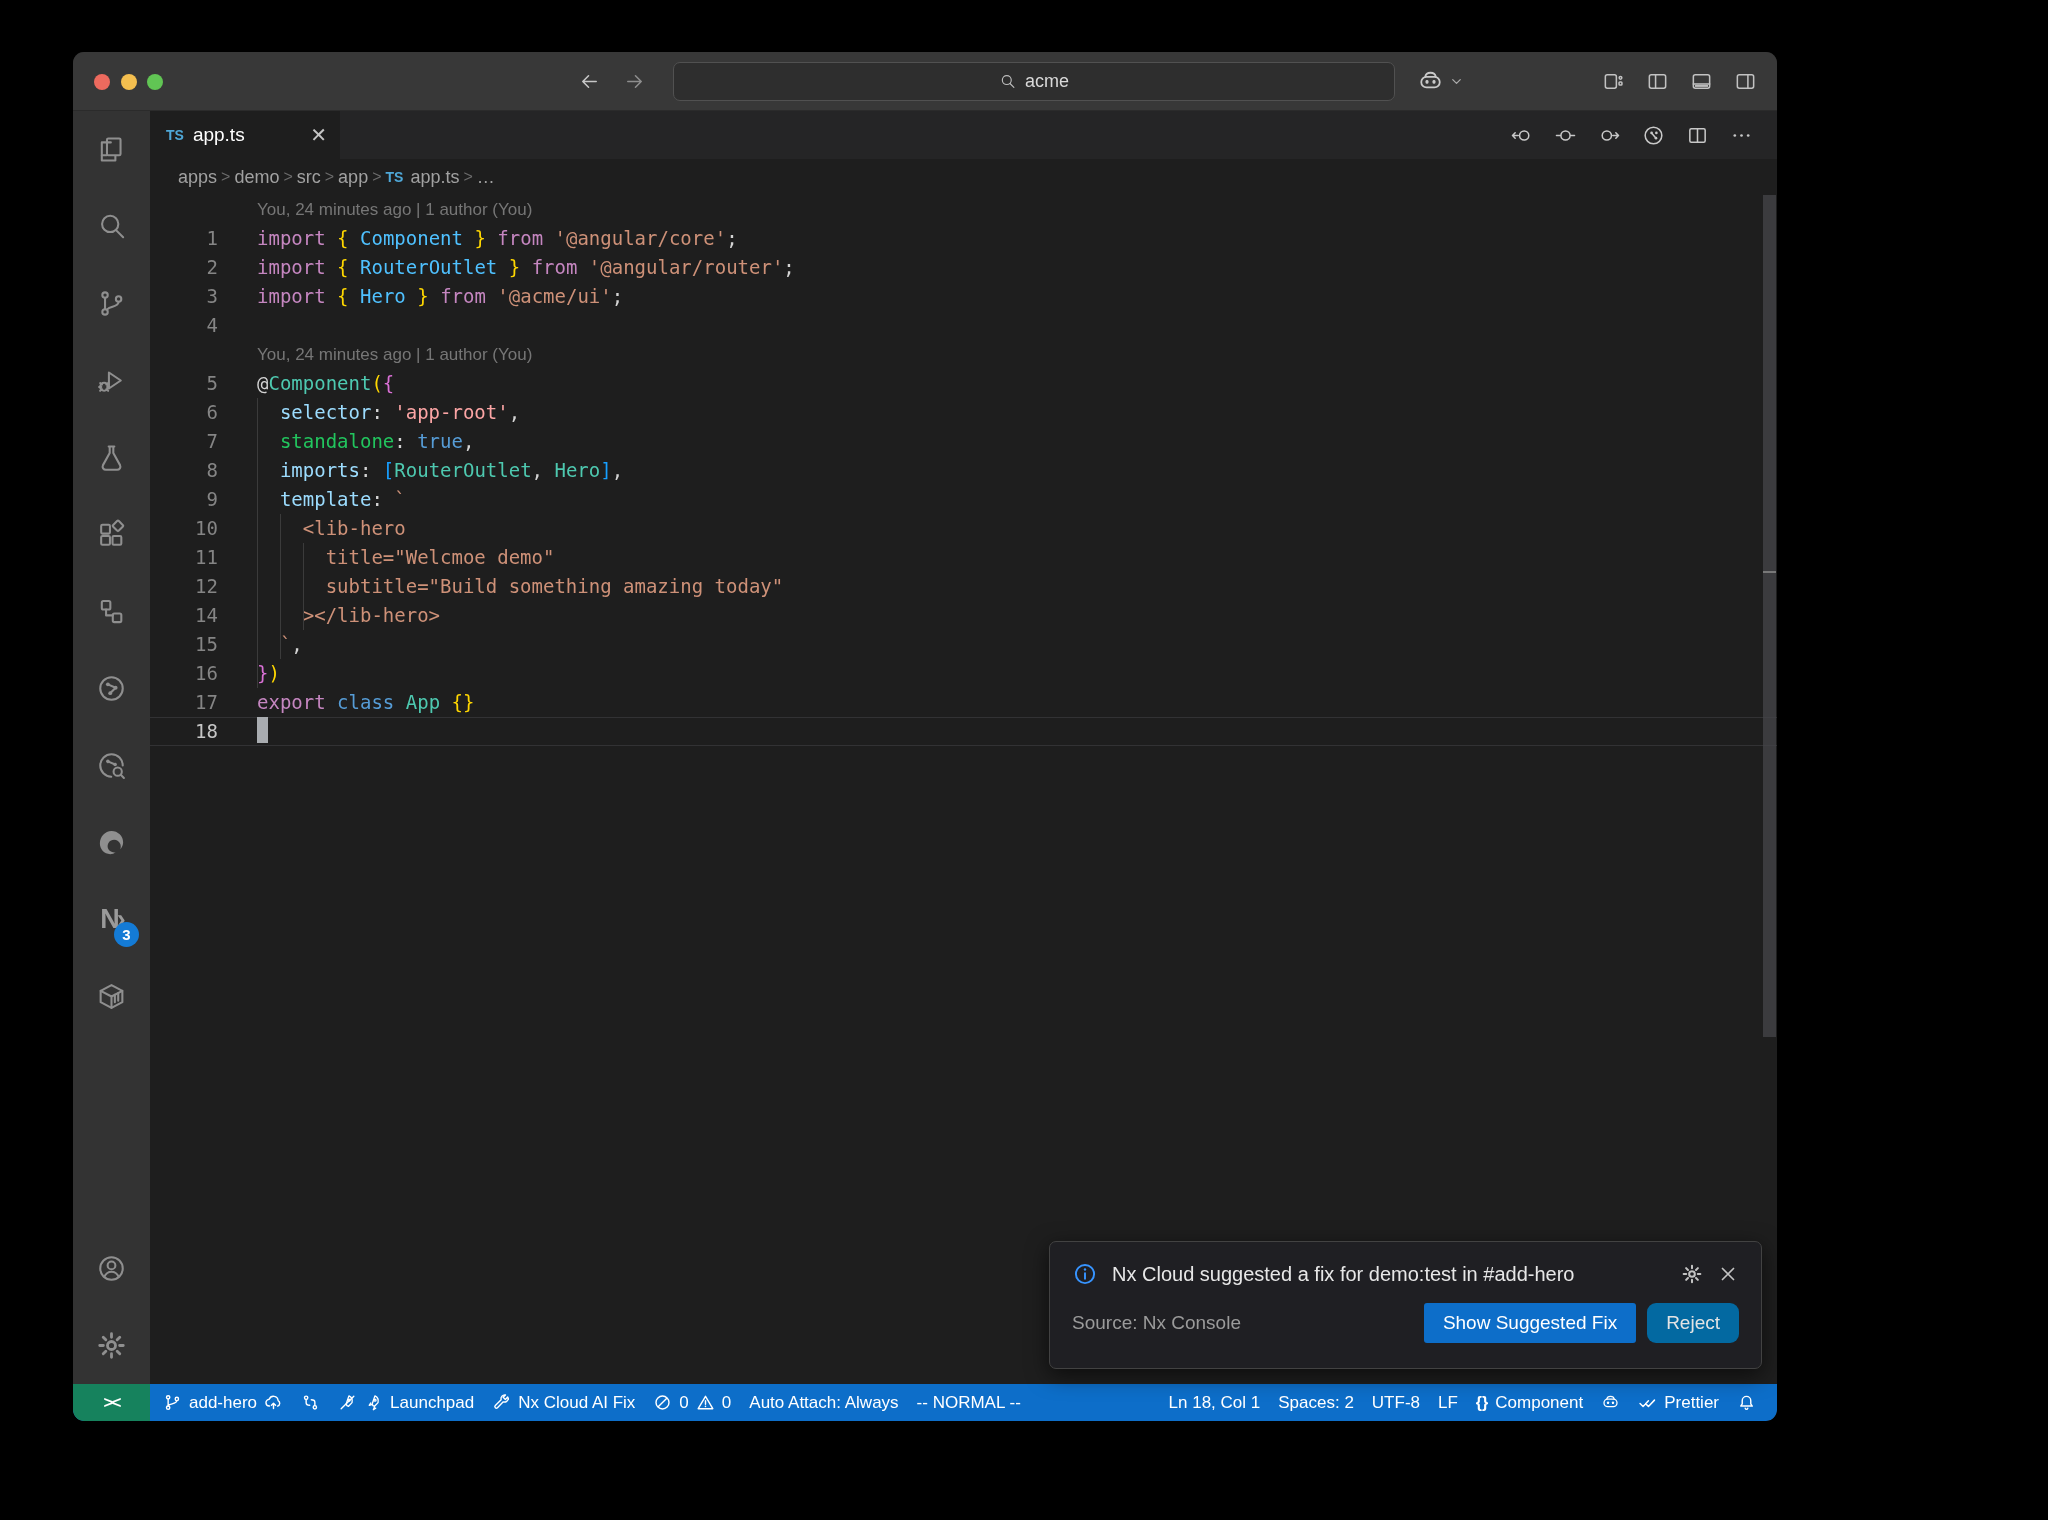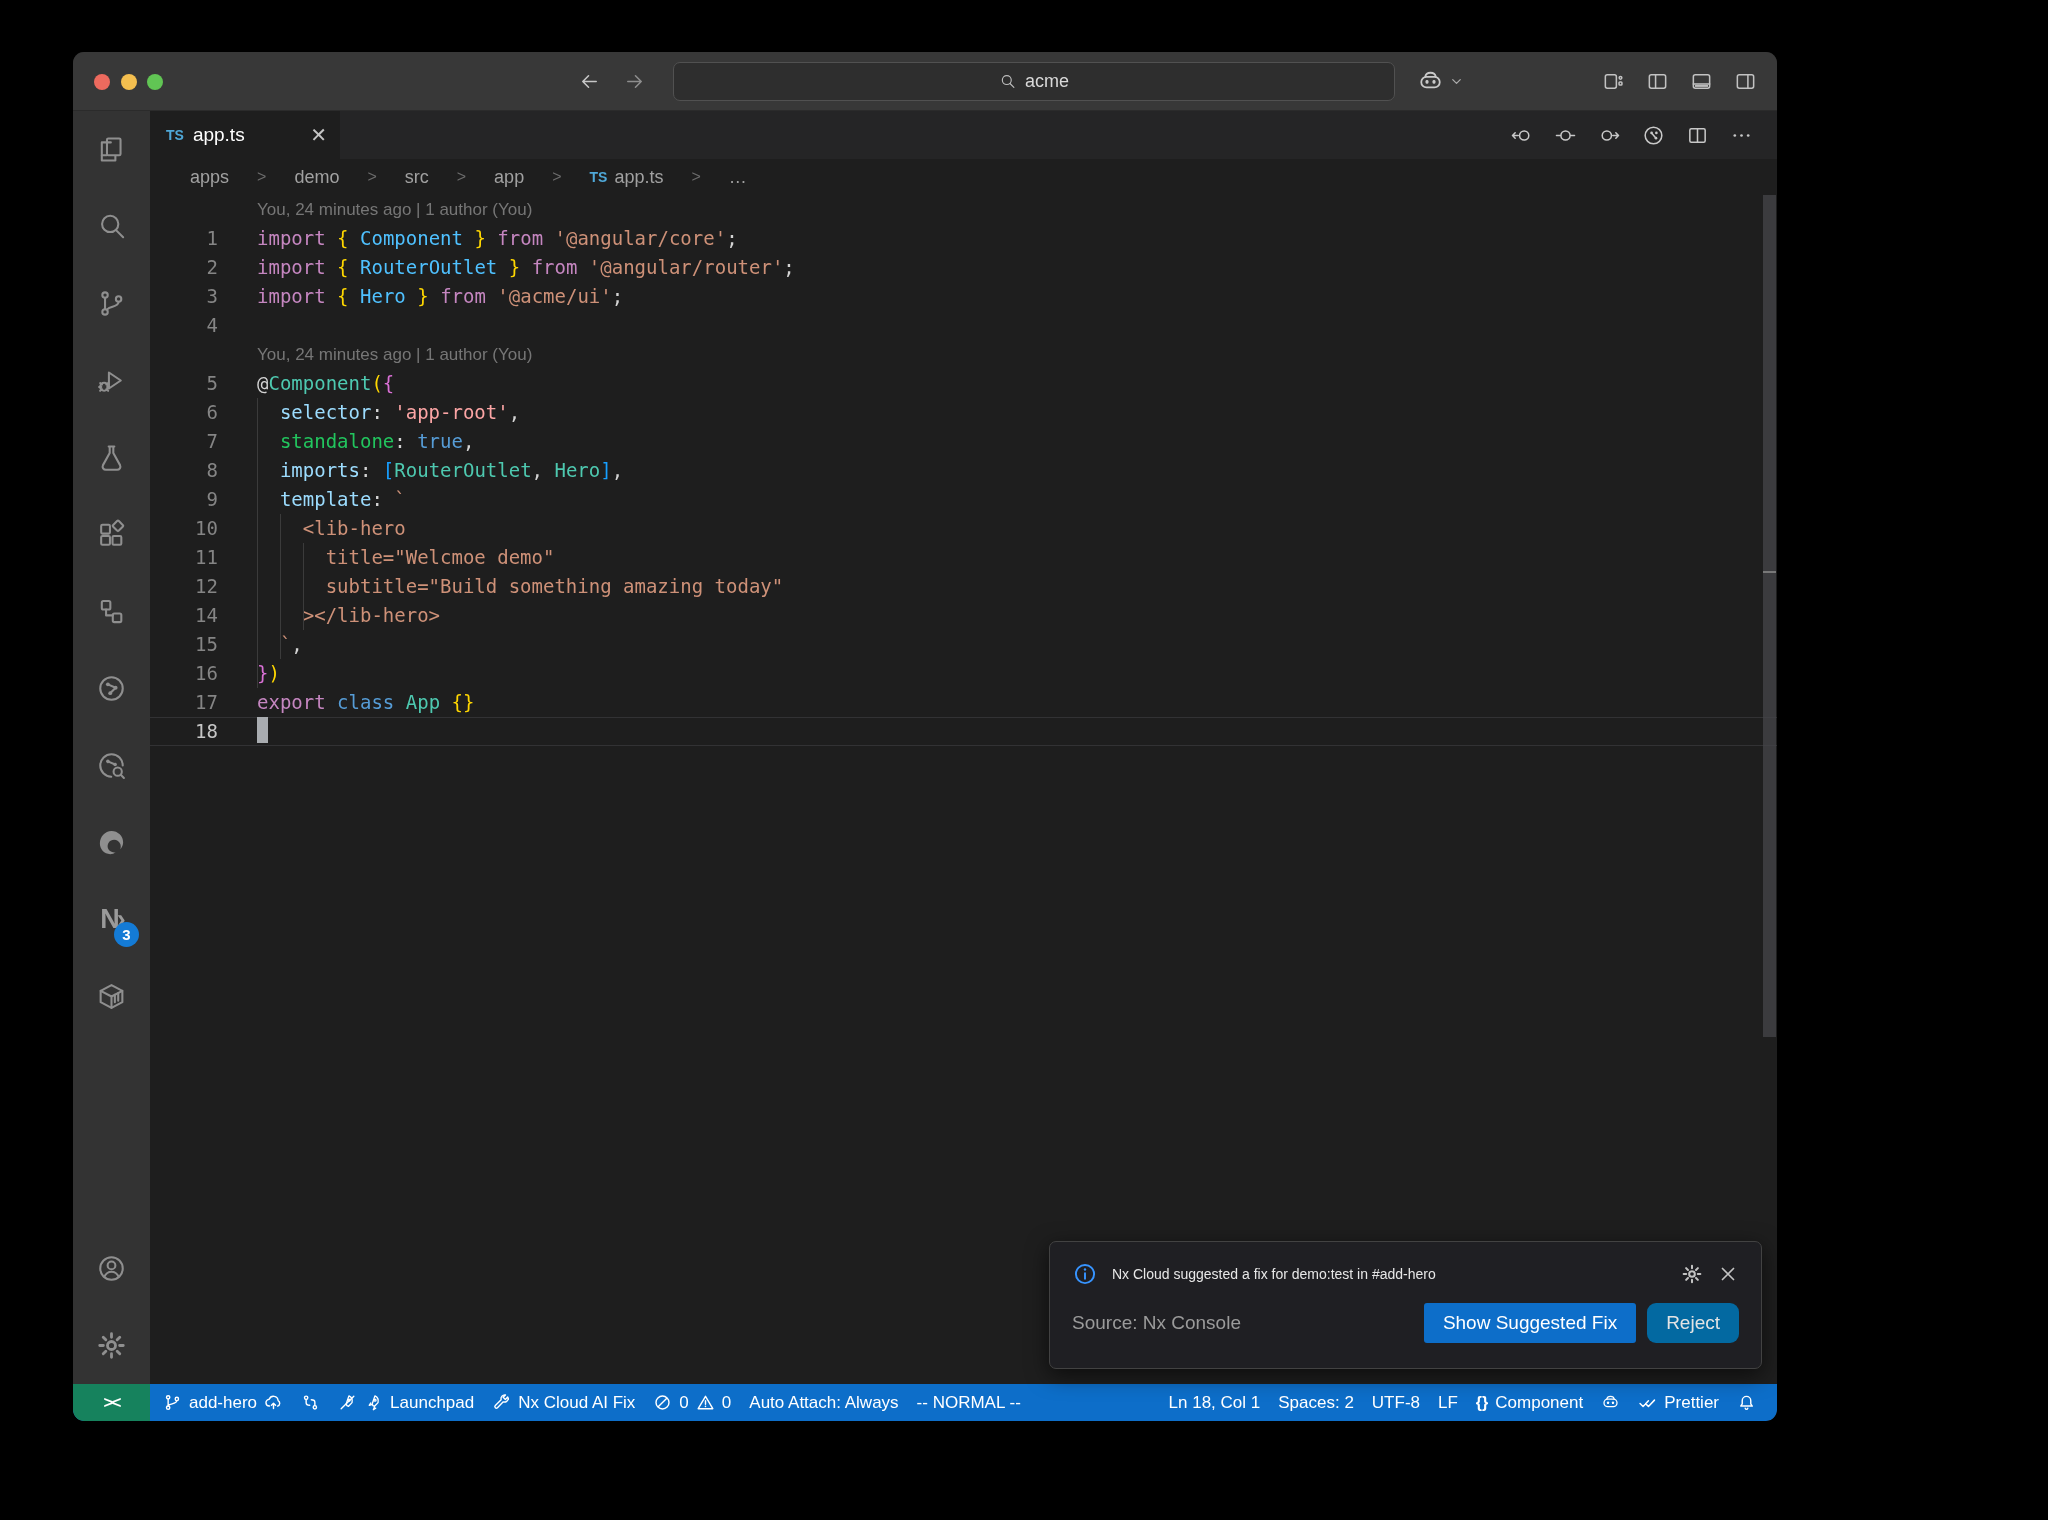--- a/index.html
+++ b/index.html
@@ -49,22 +49,22 @@
   .tabbar { height:48px; background:#252526; display:flex; flex:none; align-items:stretch; }
   .tab { width:190px; background:#1E1E1E; display:flex; align-items:center;
     padding:0 13px 0 16px; gap:9px; color:#FFFFFF; font-size:19px; }
   .ts-glyph { color:#4FA8D8; font-weight:bold; font-size:14px; letter-spacing:0; }
   .tab-close { margin-left:auto; color:#C5C5C5; font-size:20px; }
   .tab-actions { margin-left:auto; display:flex; align-items:center; gap:21px;
     padding-right:24px; color:#C8C8C8; }
   .tab-actions .icn { font-size:23px; }
 
   
-  .breadcrumbs { height:36px; display:flex; align-items:center; padding-left:40px;
-    gap:28px; color:#A1A1A1; font-size:18px; flex:none; }
+  .breadcrumbs { height:36px; display:flex; align-items:center; padding-left:28px;
+    gap:4px; color:#A1A1A1; font-size:18px; flex:none; }
   .bc-sep { color:#6C6C6C; font-size:16px; }
   .bc-item { display:flex; align-items:center; gap:7px; }
 
   
   .code-area { position:relative; flex:1; overflow:hidden;
     font-family:"DejaVu Sans Mono", monospace; font-size:19px; line-height:29px; }
   .code-row { display:flex; height:29px; white-space:pre; position:relative; }
   .code-row.current { box-shadow: inset 0 1px 0 #323234, inset 0 -1px 0 #323234; }
   .gutter { width:68px; text-align:right; color:#858585; flex:none; }
   .code-row.current .gutter { color:#C6C6C6; }
@@ -90,21 +90,21 @@
   .seg { display:flex; align-items:center; gap:7px; padding:0 9px; }
   .seg .icn { font-size:19px; }
   .braces-glyph { font-weight:bold; font-size:16px; }
 
   
   .toast { position:absolute; right:15px; bottom:52px; width:713px; height:128px;
     background:#1F1F23; border:1px solid #424242; border-radius:7px;
     box-shadow:0 6px 22px rgba(0,0,0,.6); padding:19px 22px; z-index:5; }
   .toast-row1 { display:flex; align-items:center; gap:14px; }
   .toast-row1 .info { color:#3794FF; font-size:26px; }
-  .toast-title { color:#E7E7E7; font-size:14px; flex:1; white-space:nowrap;
+  .toast-title { color:#E7E7E7; font-size:20px; flex:1; white-space:nowrap;
     overflow:hidden; }
   .toast-row1 .tool { color:#C3C3C3; font-size:22px; }
   .toast-row2 { display:flex; align-items:center; margin-top:16px; }
   .toast-source { color:#9B9B9B; font-size:19px; }
   .toast-buttons { margin-left:auto; display:flex; gap:11px; }
   .btn { height:40px; border:none; border-radius:3px; font-size:19px; padding:0 19px;
     font-family:"Liberation Sans", sans-serif; color:#fff; }
   .btn.primary { background:#0D6EC9; }
   .btn.secondary { background:#0369a1; color:#E4E4E4;border-radius:9px; }
 

